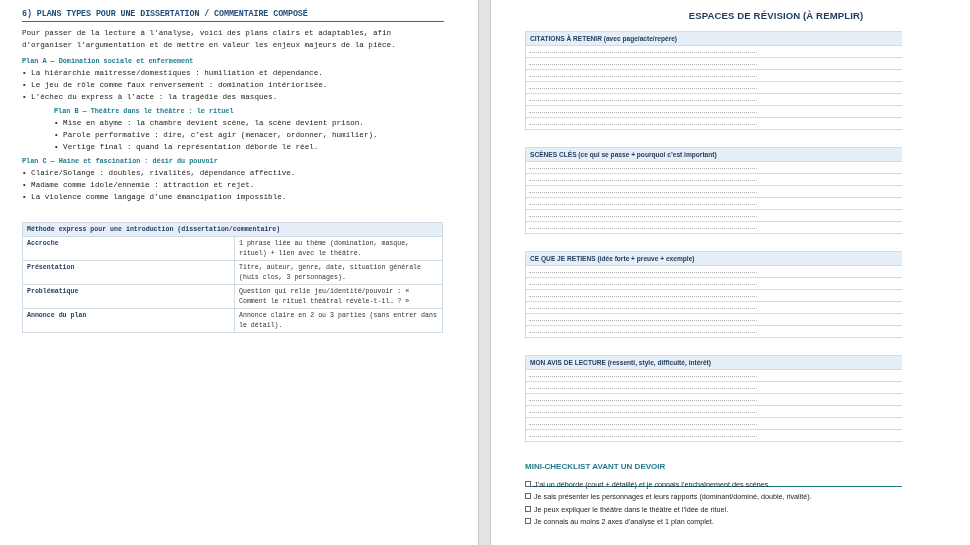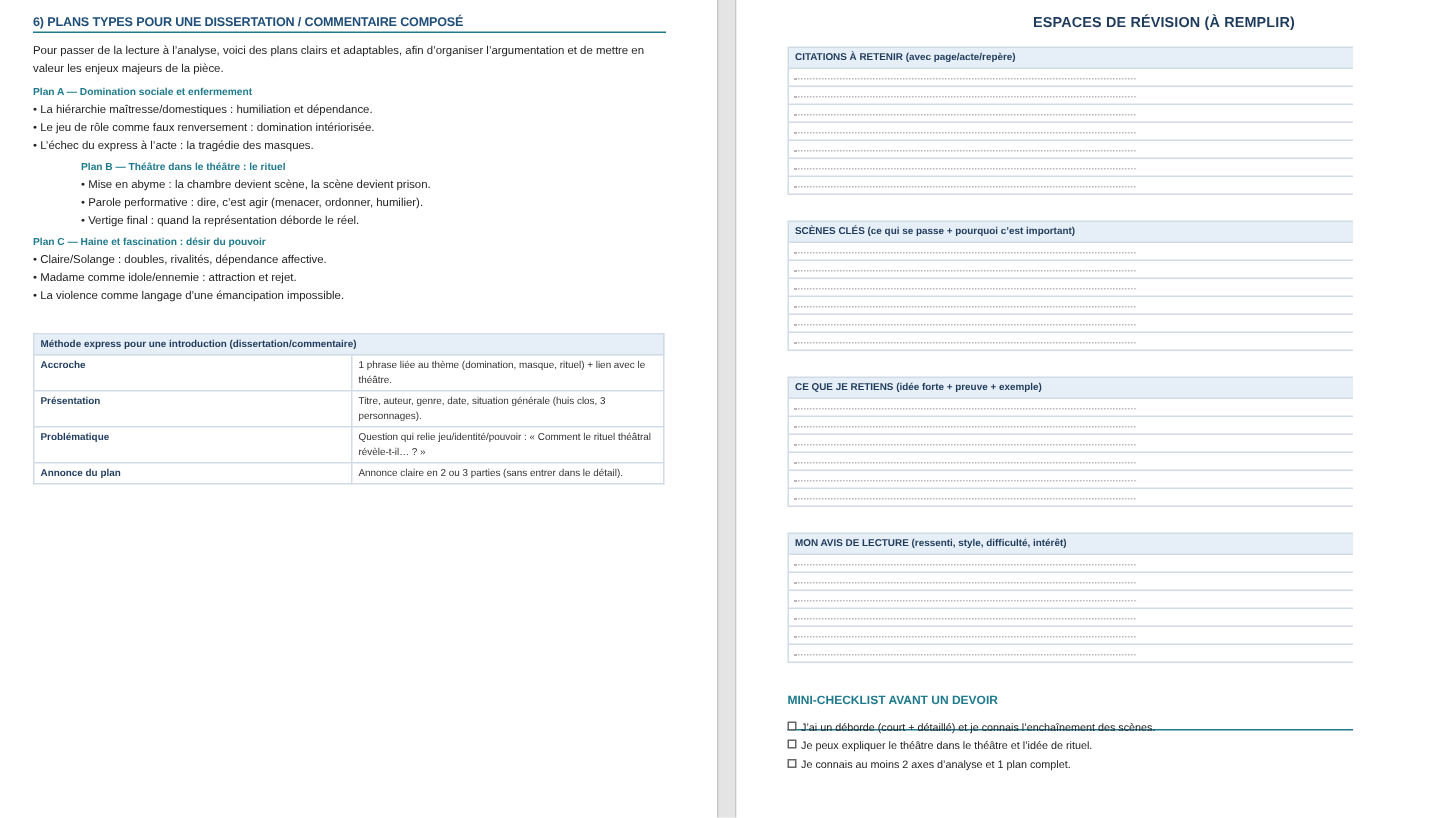--- a/index.html
+++ b/index.html
@@ -5,21 +5,21 @@
     html, body { margin: 0; padding: 0; }
     body {
       width: 970px; height: 545px; overflow: hidden; position: relative;
       background: #ffffff;
       font-family: "Liberation Sans", sans-serif;
       color: #222;
     }
     .page {
       position: absolute; top: 0; height: 545px; background: #fff; overflow: hidden;
     }
-    #page-left { left: 0; width: 478px; }
+    #page-left { left: 0; width: 478px; font-family: Liberation Mono, monospace; }
     #page-right { left: 491px; width: 411px; }
     #gutter {
       position: absolute; top: 0; left: 478px; width: 11px; height: 545px;
       background: #e4e4e4; border-left: 1px solid #c8c8c8; border-right: 1px solid #c8c8c8;
     }
 
     
     .h-section {
       position: absolute; left: 22px; top: 9px; width: 422px;
       font-size: 8.4px; font-weight: bold; color: #1f4e79;
@@ -231,16 +231,17 @@
         </div>
         <div class="row">
           <div class="dots"></div>
         </div>
       </div>
   </div>
 
   <div class="checklist-title">MINI-CHECKLIST AVANT UN DEVOIR</div>
   <div class="checklist">
     <div class="check-item"><span class="box-icon"></span><span>J’ai un déborde (court + détaillé) et je connais l’enchaînement des scènes.</span></div>
+    <div class="check-item"><span class="box-icon"></span><span>Je sais présenter les personnages et leurs rapports (dominant/dominé, double, rivalité).</span></div>
     <div class="check-item"><span class="box-icon"></span><span>Je peux expliquer le théâtre dans le théâtre et l’idée de rituel.</span></div>
     <div class="check-item"><span class="box-icon"></span><span>Je connais au moins 2 axes d’analyse et 1 plan complet.</span></div>
   </div>
 </div>
 
 </body></html>

